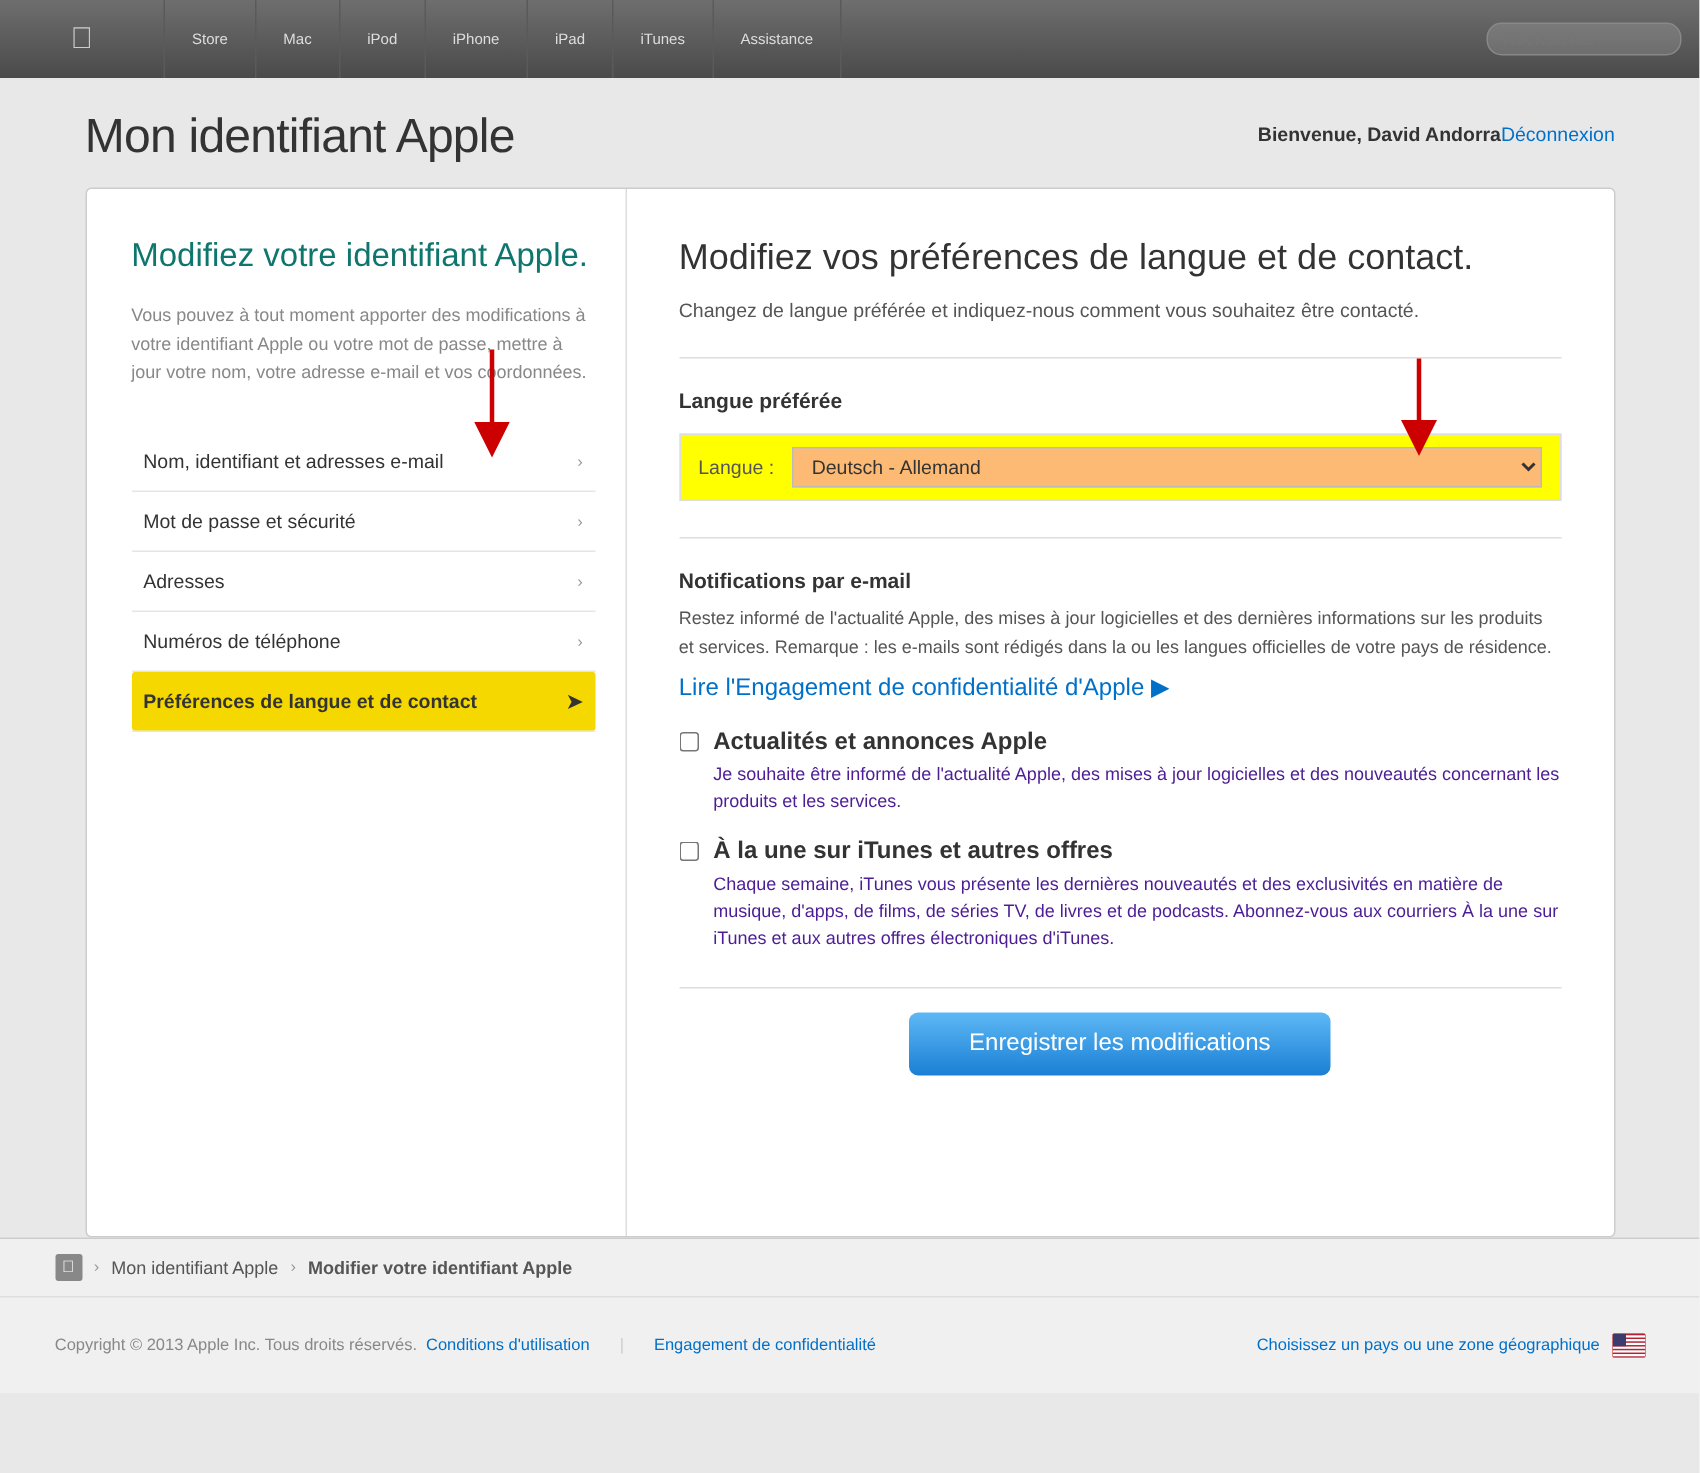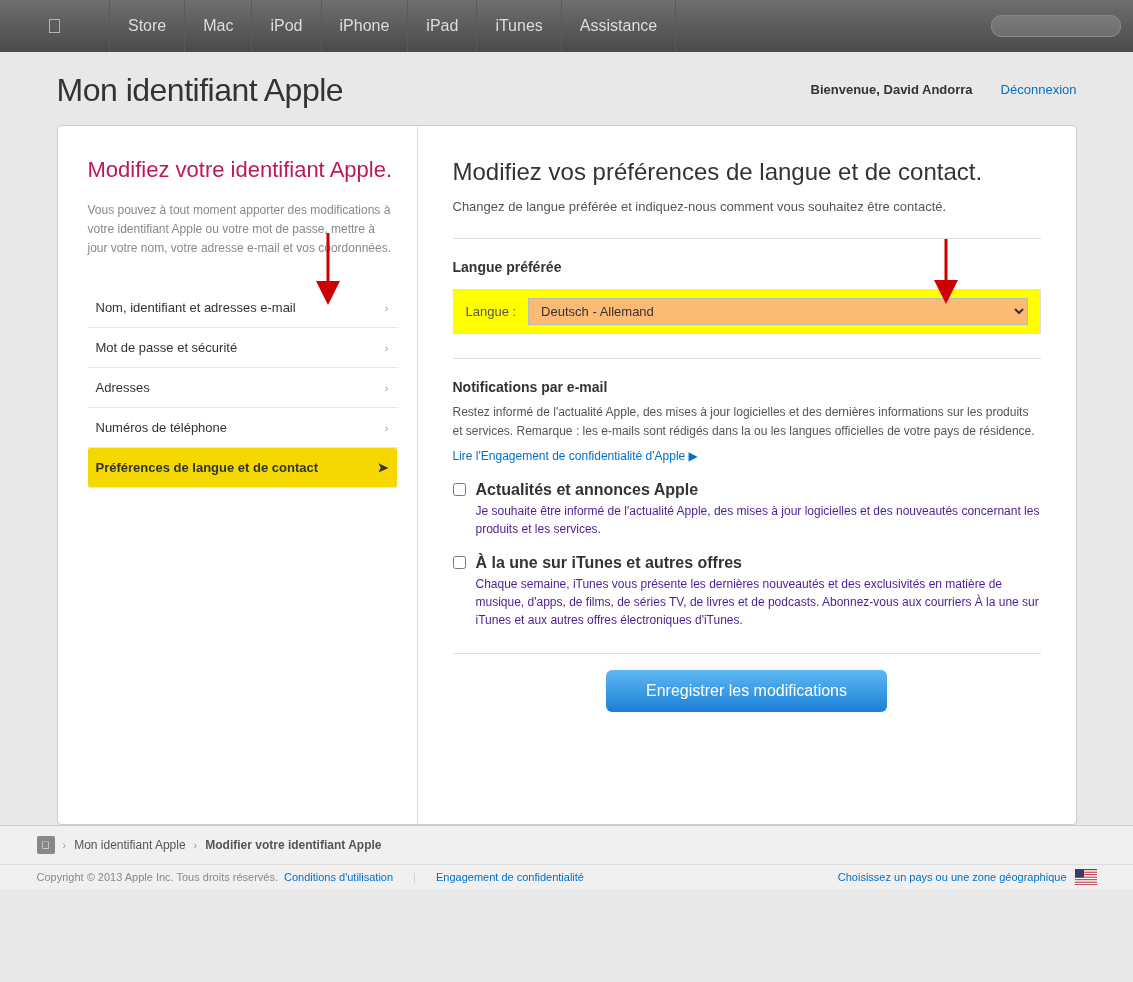--- a/index.html
+++ b/index.html
@@ -31,21 +31,21 @@
       display: flex;
       flex: 1;
       height: 52px;
     }
     .nav-item {
       display: flex;
       align-items: center;
       justify-content: center;
       padding: 0 18px;
       color: #ddd;
-      font-size: 16px;
+      font-size: 10px;
       font-weight: 300;
       cursor: pointer;
       border-right: 1px solid #5a5a5a;
       height: 52px;
       white-space: nowrap;
     }
     .nav-search {
       display: flex;
       align-items: center;
       padding: 0 12px;
@@ -79,21 +79,21 @@
     }
     .page-title {
       font-size: 32px;
       font-weight: 300;
       color: #333;
       letter-spacing: -0.5px;
     }
     .user-info {
       display: flex;
       align-items: flex-end;
-      gap: 28px;
+      gap: 0;
       padding-top: 10px;
       font-size: 13px;
     }
     .welcome-text { color: #333; font-weight: bold; }
     .logout-link { color: #0070c9; text-decoration: none; cursor: pointer; }
 
     
     .main-card {
       background: white;
       border: 1px solid #ccc;
@@ -105,21 +105,21 @@
     
     .sidebar {
       width: 360px;
       flex-shrink: 0;
       padding: 30px 20px 20px 30px;
       border-right: 1px solid #ddd;
     }
     .sidebar-title {
       font-size: 22px;
       font-weight: 300;
-      color: #be185d;
+      color: #0f766e;
       margin-bottom: 16px;
       line-height: 1.3;
     }
     .sidebar-desc {
       font-size: 12px;
       color: #888;
       line-height: 1.6;
       margin-bottom: 30px;
     }
     .sidebar-nav { list-style: none; }
@@ -210,21 +210,21 @@
     }
     .notif-desc {
       font-size: 12px;
       color: #555;
       line-height: 1.6;
       margin-bottom: 6px;
     }
     .privacy-link {
       color: #0070c9;
       text-decoration: none;
-      font-size: 12px;
+      font-size: 16px;
       cursor: pointer;
     }
 
     
     .checkbox-section {
       margin-top: 18px;
     }
     .checkbox-item {
       display: flex;
       align-items: flex-start;
@@ -297,21 +297,21 @@
       flex-shrink: 0;
     }
     .bc-sep { color: #999; font-size: 11px; }
     .bc-item { font-size: 12px; color: #555; }
     .bc-item-current { font-size: 12px; color: #555; font-weight: bold; }
 
     
     #footer {
       background: #f0f0f0;
       border-top: 1px solid #ddd;
-      padding: 4px 20px;
+      padding: 24px 20px;
     }
     .footer-inner {
       max-width: 1060px;
       margin: 0 auto;
       display: flex;
       align-items: center;
       justify-content: space-between;
     }
     .footer-left { font-size: 11px; color: #888; display: flex; gap: 6px; align-items: center; }
     .footer-links { display: flex; gap: 20px; align-items: center; }

